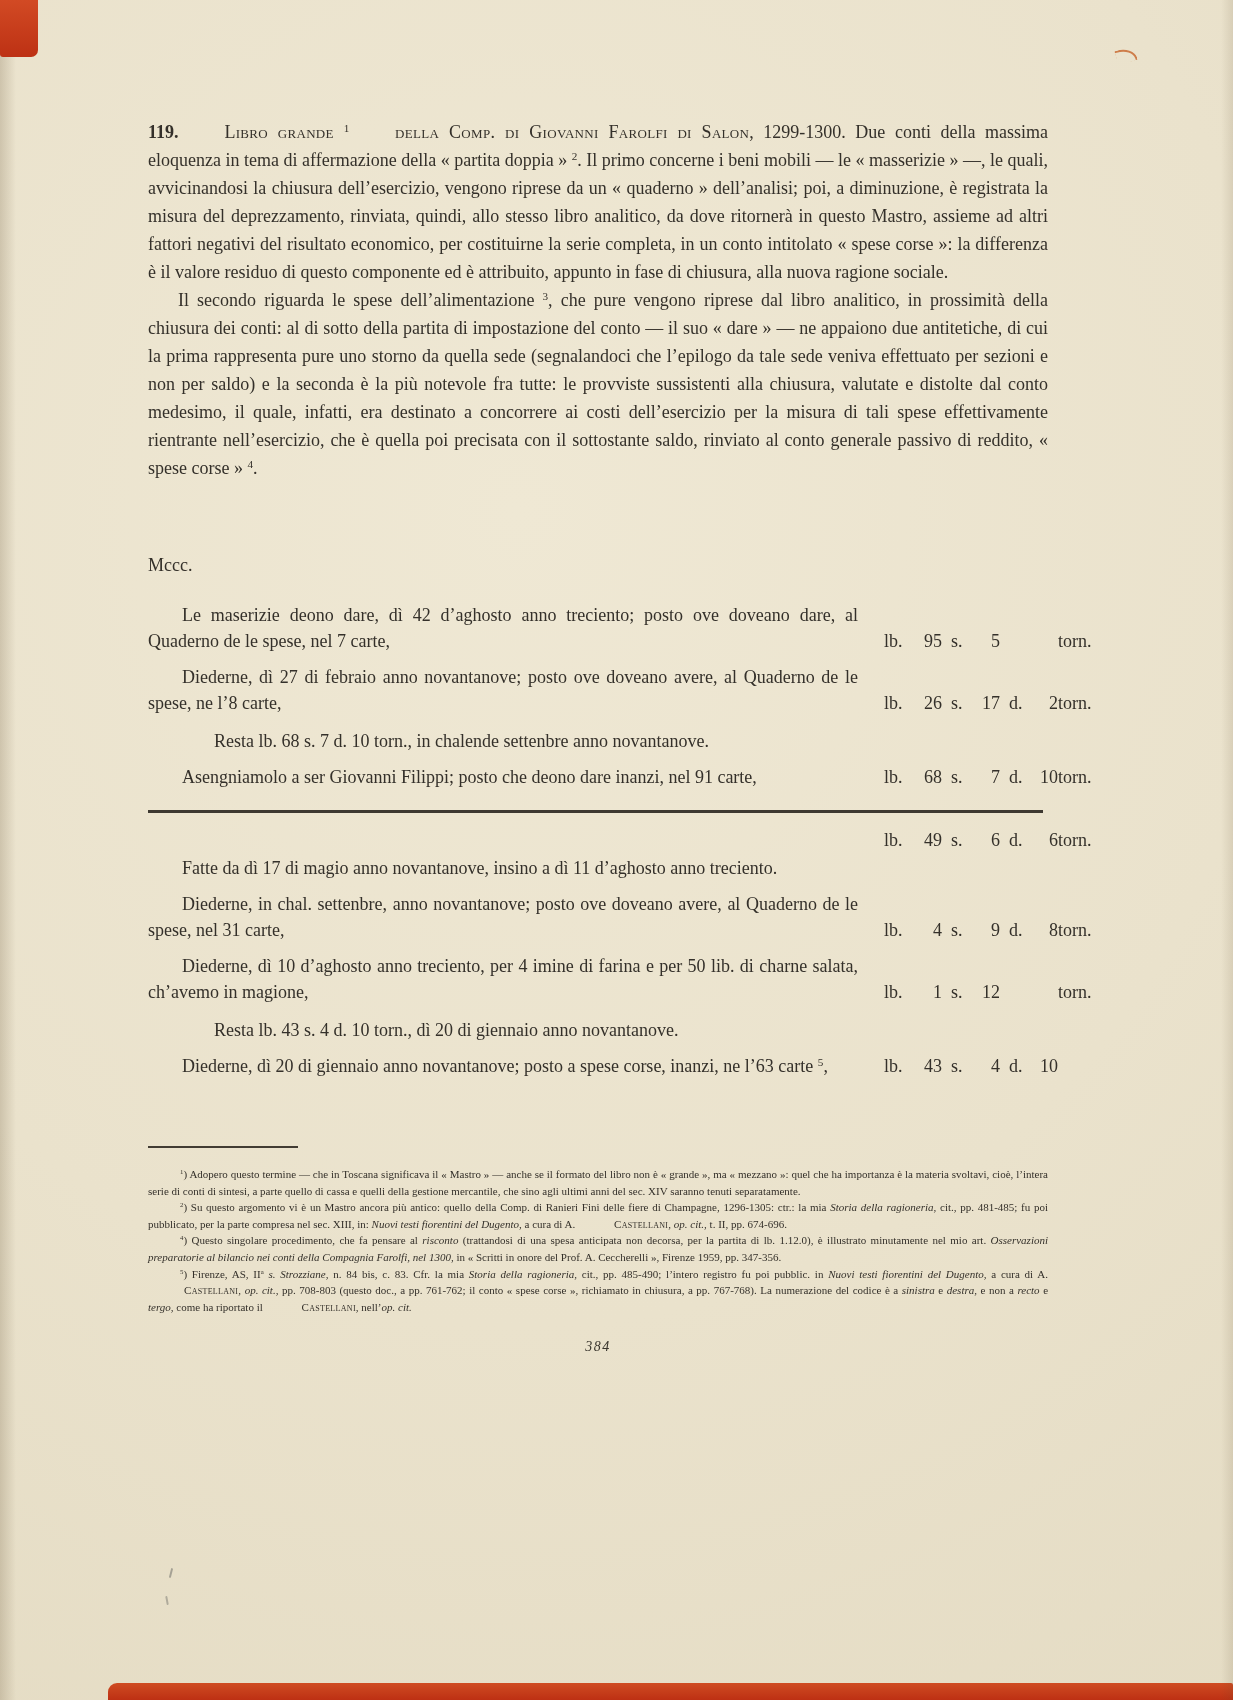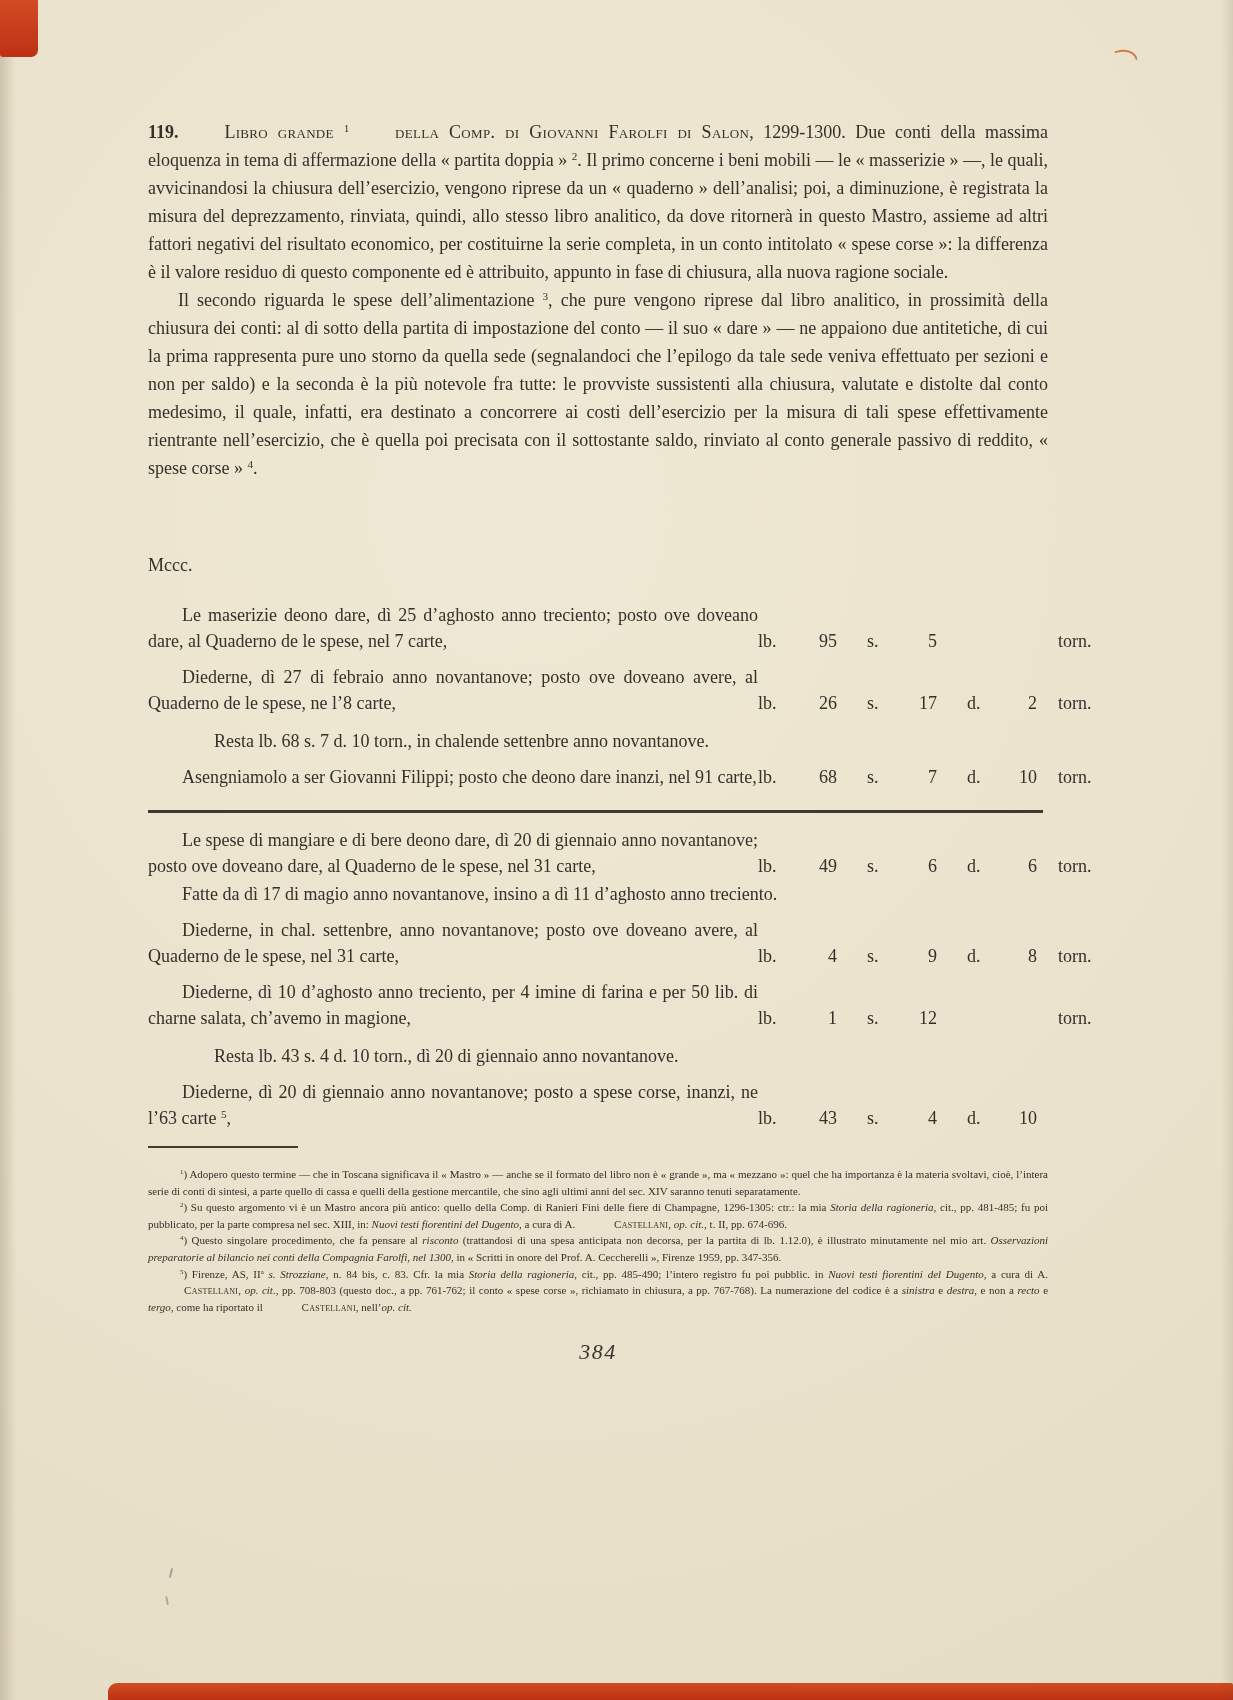--- a/index.html
+++ b/index.html
@@ -94,21 +94,21 @@
     font-size: 18px; margin: 0 0 24px 0;
   }
   .entry { display: flex; align-items: flex-end; margin-top: 10px; }
   .entry:first-child { margin-top: 0; }
   .entry-text {
     width: 710px; text-align: justify; text-indent: 34px;
   }
   .entry.resta { margin-top: 12px; }
   .entry.resta .entry-text { text-indent: 66px; }
   .entry.cont { margin-top: 2px; }
-  .amount { margin-left: auto; display: flex; white-space: pre; gap: 21px; }
+  .amount { margin-left: auto; display: flex; white-space: pre; }
   .cell { display: block; box-sizing: border-box; }
   .cell-lb-l { width: 30px; }
   .cell-lb-v { width: 28px; text-align: right; }
   .cell-s-l  { width: 30px; padding-left: 9px; }
   .cell-s-v  { width: 28px; text-align: right; }
   .cell-d-l  { width: 30px; padding-left: 9px; }
   .cell-d-v  { width: 28px; text-align: right; }
   .cell-torn { width: 52px; text-align: left; }
   .account-divider {
     border-top: 3px solid #3e3931;
@@ -126,21 +126,21 @@
     margin-bottom: 18px;
   }
   .footnotes p.footnote {
     margin: 0;
     font-size: 11px; line-height: 16.6px;
     text-align: justify; text-indent: 32px;
   }
   .page-number {
     margin-top: 24px;
     text-align: center;
-    font-size: 22px;
+    font-size: 14px;
     font-style: italic;
     letter-spacing: 1.5px;
     color: #3a362e;
   }
 </style>
 </head>
 <body>
 
 <div class="page">
 
@@ -151,37 +151,36 @@
 
   <div class="text-block">
     <p class="para"><span class="seg-b">119.</span><span class="seg-sc"> Libro grande </span><span class="seg-sup">1</span><span class="seg-sc"> della Comp. di Giovanni Farolfi di Salon</span><span>, 1299-1300. Due conti della massima eloquenza in tema di affermazione della « partita doppia » </span><span class="seg-sup">2</span><span>. Il primo concerne i beni mobili — le « masserizie » —, le quali, avvicinandosi la chiusura dell’esercizio, vengono riprese da un « quaderno » dell’analisi; poi, a diminuzione, è registrata la misura del deprezzamento, rinviata, quindi, allo stesso libro analitico, da dove ritornerà in questo Mastro, assieme ad altri fattori negativi del risultato economico, per costituirne la serie completa, in un conto intitolato « spese corse »: la differenza è il valore residuo di questo componente ed è attribuito, appunto in fase di chiusura, alla nuova ragione sociale.</span></p>
     <p class="para indent"><span>Il secondo riguarda le spese dell’alimentazione </span><span class="seg-sup">3</span><span>, che pure vengono riprese dal libro analitico, in prossimità della chiusura dei conti: al di sotto della partita di impostazione del conto — il suo « dare » — ne appaiono due antitetiche, di cui la prima rappresenta pure uno storno da quella sede (segnalandoci che l’epilogo da tale sede veniva effettuato per sezioni e non per saldo) e la seconda è la più notevole fra tutte: le provviste sussistenti alla chiusura, valutate e distolte dal conto medesimo, il quale, infatti, era destinato a concorrere ai costi dell’esercizio per la misura di tali spese effettivamente rientrante nell’esercizio, che è quella poi precisata con il sottostante saldo, rinviato al conto generale passivo di reddito, « spese corse » </span><span class="seg-sup">4</span><span>.</span></p>
   </div>
 
   <div class="lower-block">
     <div class="section-heading">Mccc.</div>
     <div class="ledger">
         <div class="entry">
-          <div class="entry-text"><span>Le maserizie deono dare, dì 25 d’aghosto anno treciento; posto ove doveano dare, al Quaderno de le spese, nel 7 carte,</span></div>
+          <div class="entry-text"><span>Le maserizie deono dare, dì 42 d’aghosto anno treciento; posto ove doveano dare, al Quaderno de le spese, nel 7 carte,</span></div>
           <div class="amount"><span class="cell cell-lb-l">lb.</span><span class="cell cell-lb-v">95</span><span class="cell cell-s-l">s.</span><span class="cell cell-s-v">5</span><span class="cell cell-d-l"></span><span class="cell cell-d-v"></span><span class="cell cell-torn">torn.</span></div>
         </div>
         <div class="entry">
           <div class="entry-text"><span>Diederne, dì 27 di febraio anno novantanove; posto ove doveano avere, al Quaderno de le spese, ne l’8 carte,</span></div>
           <div class="amount"><span class="cell cell-lb-l">lb.</span><span class="cell cell-lb-v">26</span><span class="cell cell-s-l">s.</span><span class="cell cell-s-v">17</span><span class="cell cell-d-l">d.</span><span class="cell cell-d-v">2</span><span class="cell cell-torn">torn.</span></div>
         </div>
         <div class="entry resta">
           <div class="entry-text"><span>Resta lb. 68 s. 7 d. 10 torn., in chalende settenbre anno novantanove.</span></div>
         </div>
         <div class="entry">
           <div class="entry-text"><span>Asengniamolo a ser Giovanni Filippi; posto che deono dare inanzi, nel 91 carte,</span></div>
           <div class="amount"><span class="cell cell-lb-l">lb.</span><span class="cell cell-lb-v">68</span><span class="cell cell-s-l">s.</span><span class="cell cell-s-v">7</span><span class="cell cell-d-l">d.</span><span class="cell cell-d-v">10</span><span class="cell cell-torn">torn.</span></div>
         </div>
         <div class="account-divider"></div>
         <div class="entry">
-          <div class="entry-text"><span>Le spese di mangiare e di bere deono dare, dì 20 di giennaio anno novantanove; posto ove doveano dare, al Quaderno de le spese, nel 31 carte,</span></div>
           <div class="amount"><span class="cell cell-lb-l">lb.</span><span class="cell cell-lb-v">49</span><span class="cell cell-s-l">s.</span><span class="cell cell-s-v">6</span><span class="cell cell-d-l">d.</span><span class="cell cell-d-v">6</span><span class="cell cell-torn">torn.</span></div>
         </div>
         <div class="entry cont">
           <div class="entry-text"><span>Fatte da dì 17 di magio anno novantanove, insino a dì 11 d’aghosto anno treciento.</span></div>
         </div>
         <div class="entry">
           <div class="entry-text"><span>Diederne, in chal. settenbre, anno novantanove; posto ove doveano avere, al Quaderno de le spese, nel 31 carte,</span></div>
           <div class="amount"><span class="cell cell-lb-l">lb.</span><span class="cell cell-lb-v">4</span><span class="cell cell-s-l">s.</span><span class="cell cell-s-v">9</span><span class="cell cell-d-l">d.</span><span class="cell cell-d-v">8</span><span class="cell cell-torn">torn.</span></div>
         </div>
         <div class="entry">

